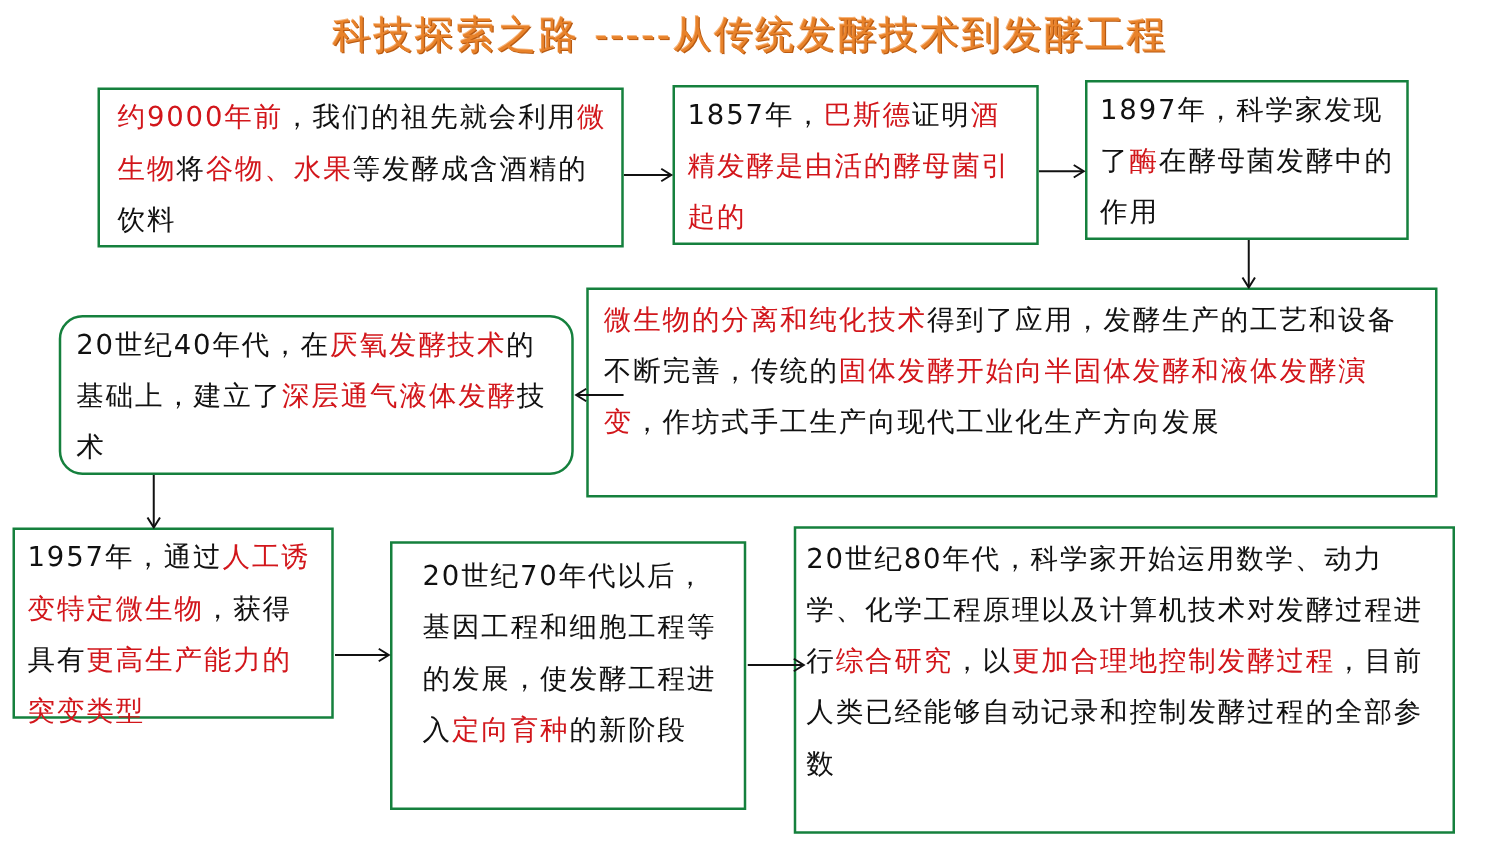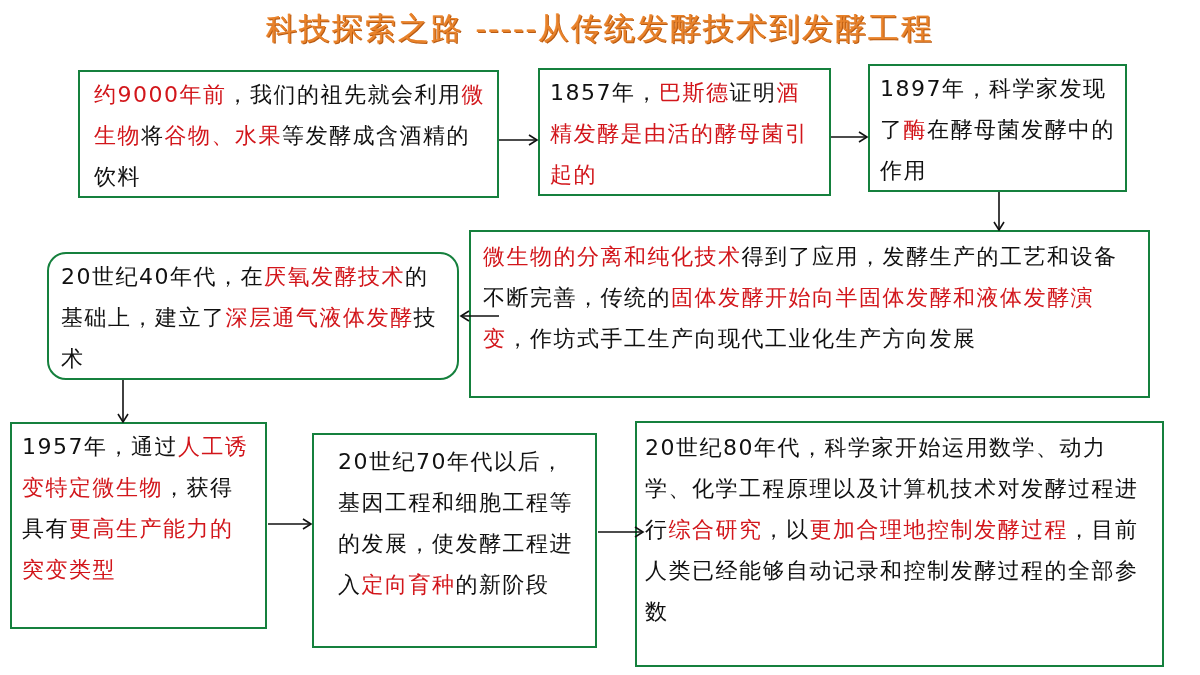--- a/index.html
+++ b/index.html
@@ -63,21 +63,21 @@
 </div>
 
 <div class="box" style="left:469px; top:230px; width:681px; height:168px; padding-left:12px; padding-top:4px;">
   <span class="seg red">微生物的分离和纯化技术</span><span class="seg">得到了应用，发酵生产的工艺和设备不断完善，传统的</span><span class="seg red">固体发酵开始向半固体发酵和液体发酵演变</span><span class="seg">，作坊式手工生产向现代工业化生产方向发展</span>
 </div>
 
 <div class="box" style="left:47px; top:252px; width:412px; height:128px; padding-left:12px; padding-top:2px;border-radius:19px;">
   <span class="seg">20世纪40年代，在</span><span class="seg red">厌氧发酵技术</span><span class="seg">的基础上，建立了</span><span class="seg red">深层通气液体发酵</span><span class="seg">技术</span>
 </div>
 
-<div class="box" style="left:10px; top:422px; width:257px; height:207px; padding-left:10px; padding-top:2px;">
+<div class="box" style="left:10px; top:422px; width:257px; height:153px; padding-left:10px; padding-top:2px;">
   <span class="seg">1957年，通过</span><span class="seg red">人工诱变特定微生物</span><span class="seg">，获得具有</span><span class="seg red">更高生产能力的突变类型</span>
 </div>
 
 <div class="box" style="left:312px; top:433px; width:285px; height:215px; padding-left:24px; padding-top:6px;">
   <span class="seg">20世纪70年代以后，基因工程和细胞工程等的发展，使发酵工程进入</span><span class="seg red">定向育种</span><span class="seg">的新阶段</span>
 </div>
 
 <div class="box" style="left:609px; top:421px; width:529px; height:246px; padding-left:8px; padding-top:4px;margin-left:26px;">
   <span class="seg">20世纪80年代，科学家开始运用数学、动力学、化学工程原理以及计算机技术对发酵过程进行</span><span class="seg red">综合研究</span><span class="seg">，以</span><span class="seg red">更加合理地控制发酵过程</span><span class="seg">，目前人类已经能够自动记录和控制发酵过程的全部参数</span>
 </div>

